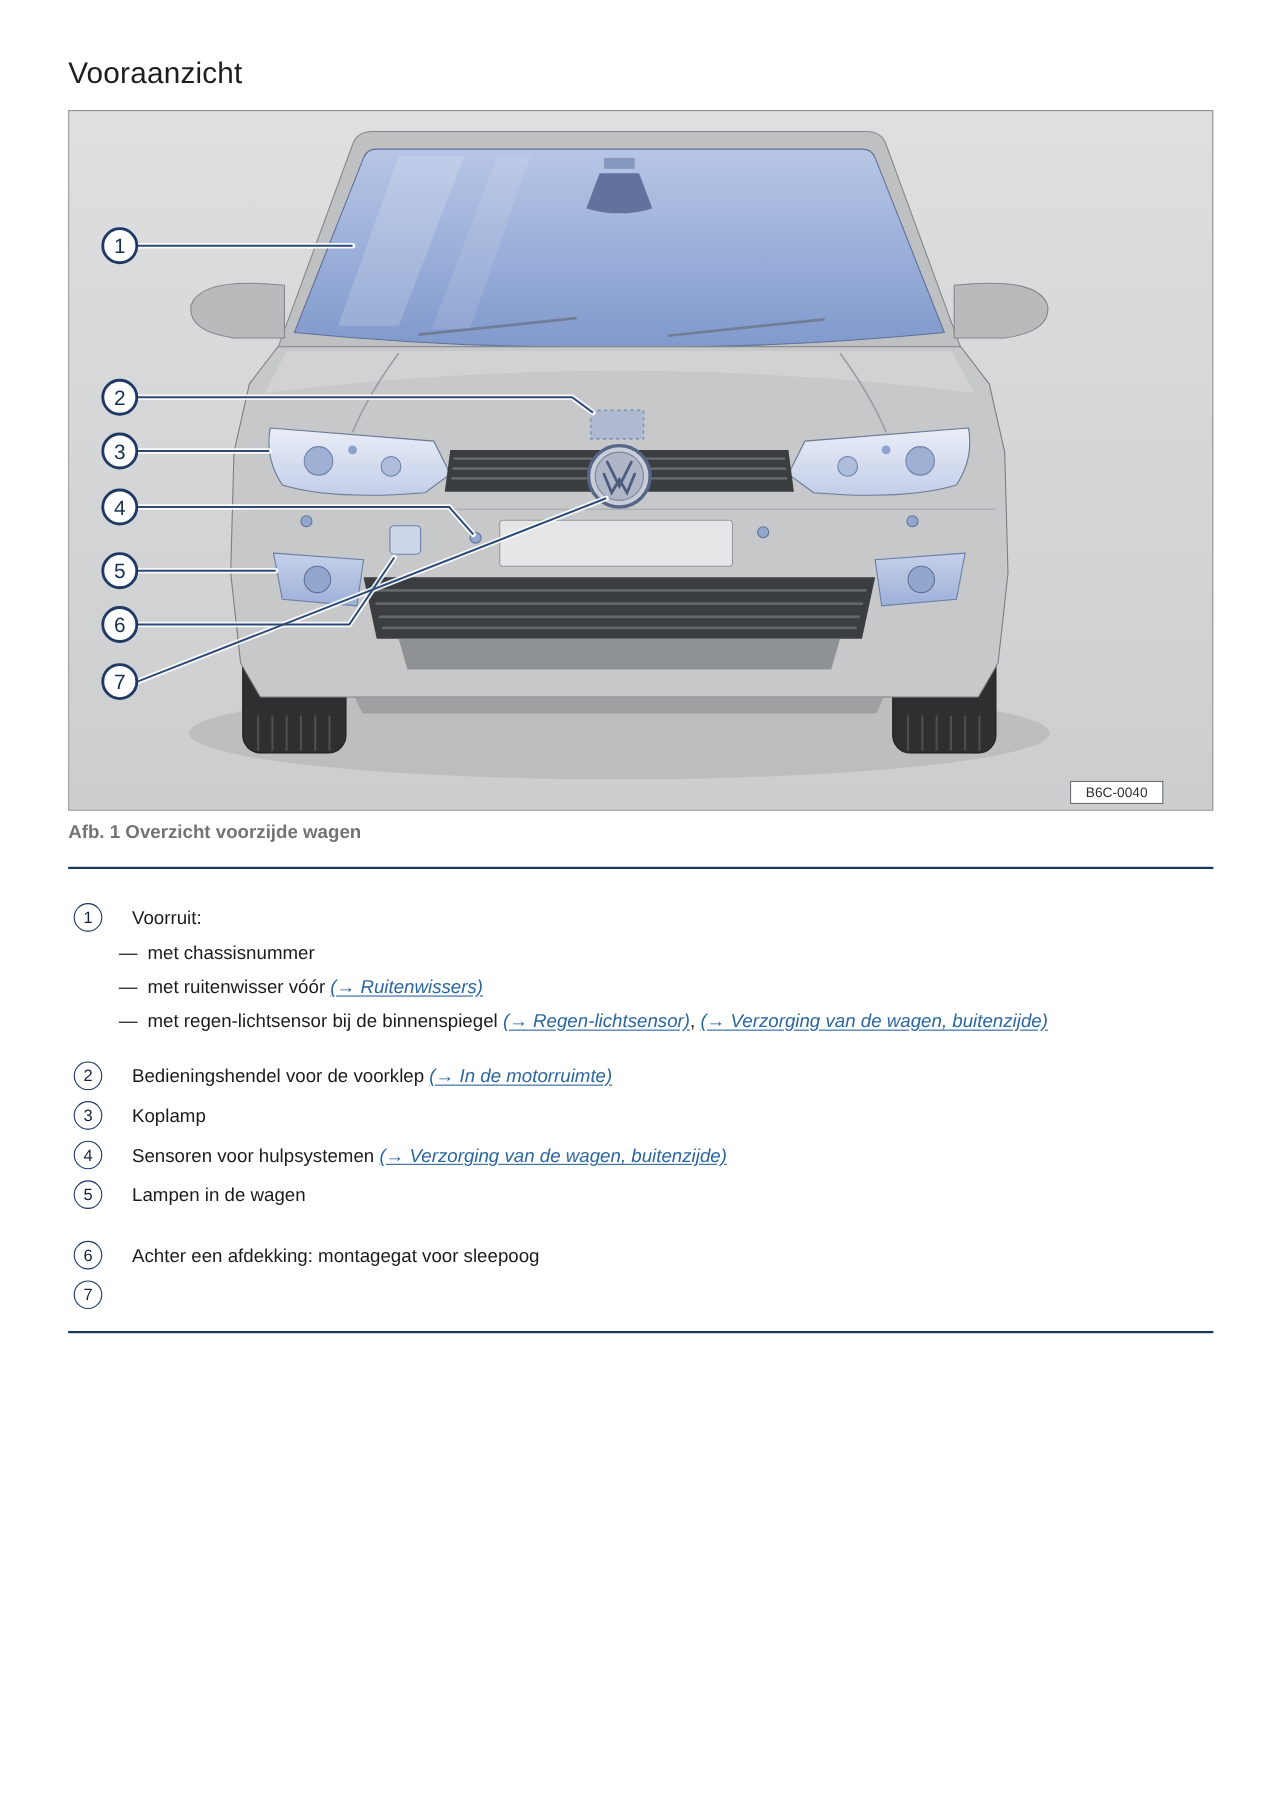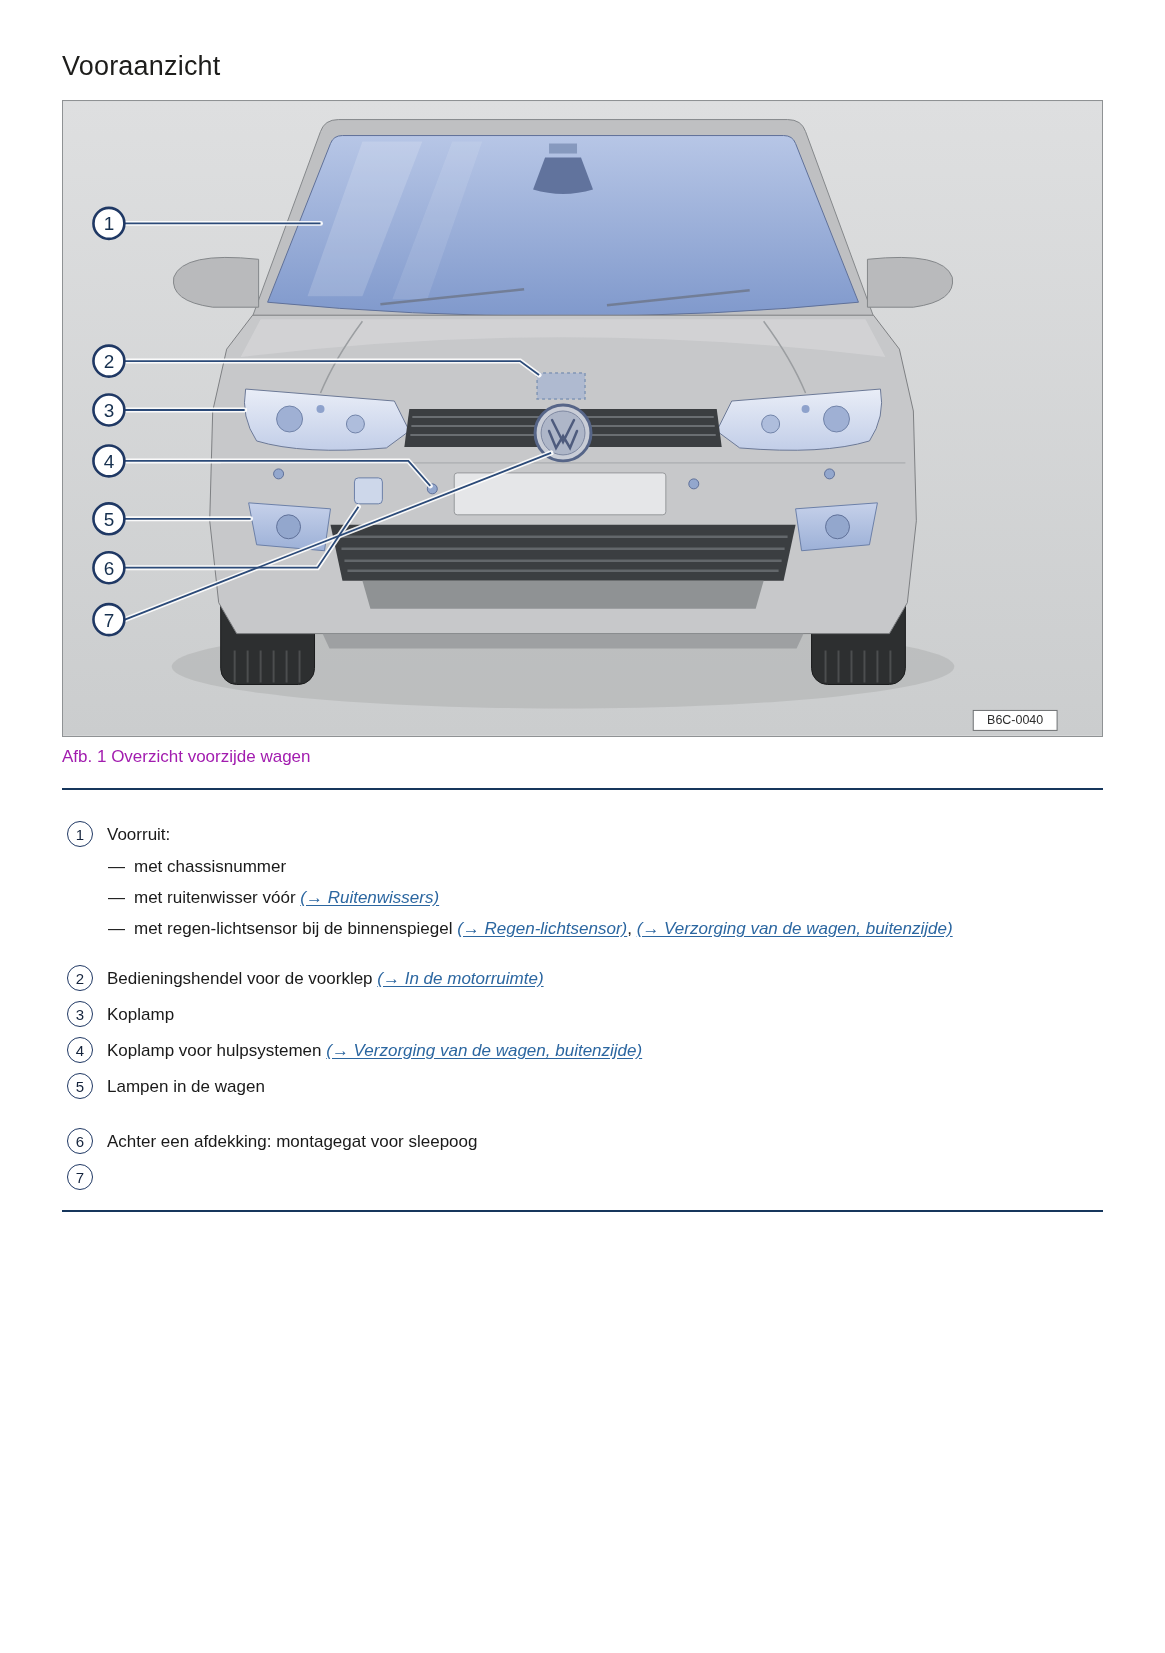--- a/index.html
+++ b/index.html
@@ -28,41 +28,42 @@
     border: 1px solid #8f9294;
     position: relative;
     background: #d9dadb;
     box-sizing: content-box;
   }
   .figure svg { display: block; width: 100%; height: 100%; }
 
   .figure-caption {
     margin-top: 9px;
     font-size: 17px;
-    color: #a21caf;
+    color: #737373;
     line-height: 22px;
+    font-weight: bold;
   }
 
   .rule { height: 2px; background: #16365c; margin-top: 20px; }
   .rule-bottom { margin-top: 20px; }
 
   .legend { padding-top: 22px; font-size: 17px; color: #1a1a1a; }
   .legend-item { display: flex; align-items: flex-start; margin-top: 9px; }
   .badge {
     flex: 0 0 auto;
     width: 26px; height: 26px;
     box-sizing: border-box;
     border: 1.7px solid #1f3864;
     border-radius: 50%;
     display: flex; align-items: center; justify-content: center;
     font-size: 15px; color: #14233c;
     margin-left: 5px;
     background: #ffffff;
   }
-  .legend-item .legend-text { margin-left: 14px; line-height: 26px; padding-top: 1px; text-align: right; }
+  .legend-item .legend-text { margin-left: 27px; line-height: 26px; padding-top: 1px; text-align: right; }
   .legend-sub { display: flex; margin-left: 46px; margin-top: 6px; line-height: 25px; }
   .dash { width: 26px; flex: 0 0 auto; }
   .xref {
     color: #2b66a0;
     font-style: italic;
     text-decoration: underline;
     text-underline-offset: 2px;
     cursor: pointer;
   }
   .gap-md { margin-top: 24px; }
@@ -274,21 +275,21 @@
         <span class="legend-text"><span>Bedieningshendel voor de voorklep </span><a class="xref">(→ In de motorruimte)</a></span>
       </div>
 
       <div class="legend-item">
         <span class="badge">3</span>
         <span class="legend-text">Koplamp</span>
       </div>
 
       <div class="legend-item">
         <span class="badge">4</span>
-        <span class="legend-text"><span>Koplamp voor hulpsystemen </span><a class="xref">(→ Verzorging van de wagen, buitenzijde)</a></span>
+        <span class="legend-text"><span>Sensoren voor hulpsystemen </span><a class="xref">(→ Verzorging van de wagen, buitenzijde)</a></span>
       </div>
 
       <div class="legend-item">
         <span class="badge">5</span>
         <span class="legend-text">Lampen in de wagen</span>
       </div>
 
       <div class="legend-item gap-lg">
         <span class="badge">6</span>
         <span class="legend-text">Achter een afdekking: montagegat voor sleepoog</span>

